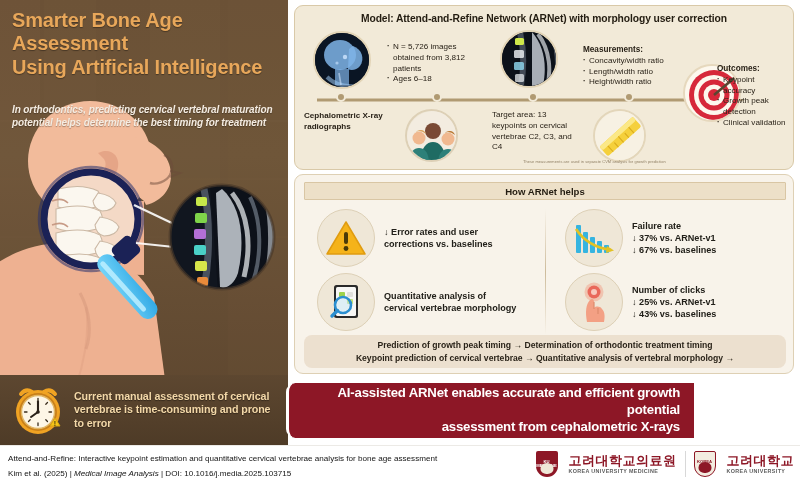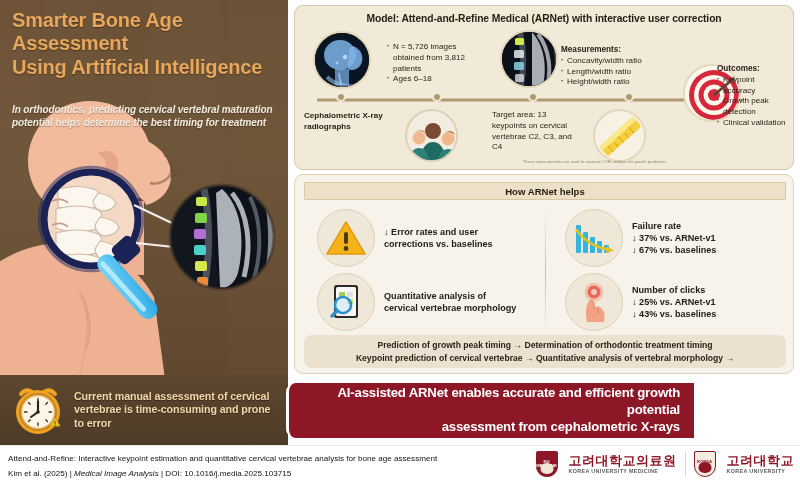--- a/index.html
+++ b/index.html
@@ -259,21 +259,21 @@
       <circle cx="28" cy="30" r="1.8" fill="#2a2118"></circle>
       <path d="M11,12 q5,-6 11,-2" stroke="#f0a323" stroke-width="4" fill="none" stroke-linecap="round"></path>
       <path d="M45,12 q-5,-6 -11,-2" stroke="#f0a323" stroke-width="4" fill="none" stroke-linecap="round"></path>
       <path d="M40,44 L50,44 L45,36 Z" fill="#f5c518" stroke="#d9a712" stroke-width="1"></path>
       <text x="45" y="43.5" font-size="7" fill="#4a3a10" text-anchor="middle" font-family="Liberation Sans, sans-serif" font-weight="bold">!</text>
     </svg>
     <div class="clock-txt">Current manual assessment of cervical vertebrae is time-consuming and prone to error</div>
   </div>
 
   <div class="panel1">
-    <div class="panel-hd">Model: Attend-and-Refine Medical (ARNet) with interactive user correction</div>
+    <div class="panel-hd">Model: Attend-and-Refine Network (ARNet) with morphology user correction</div>
 
     <svg class="flowline" viewBox="0 0 428 12" preserveAspectRatio="none">
       <line x1="0" y1="6" x2="406" y2="6" stroke="#b09a72" stroke-width="3"></line>
       <path d="M402,0 L428,6 L402,12 Z" fill="#b09a72"></path>
     </svg>
     <div class="node" style="left:41px"></div>
     <div class="node" style="left:137px"></div>
     <div class="node" style="left:233px"></div>
     <div class="node" style="left:329px"></div>
 
@@ -323,21 +323,21 @@
           <rect x="12" y="18" width="10" height="8" rx="1.6" fill="#f1f5f8" opacity=".8"></rect>
           <rect x="12" y="30" width="10" height="8" rx="1.6" fill="#8ad0e8" opacity=".85"></rect>
           <rect x="13" y="42" width="9" height="8" rx="1.6" fill="#e6e9ec" opacity=".75"></rect>
         </g>
         <path d="M50,4 C56,22 56,42 50,58" stroke="#aab5c1" stroke-width="3" fill="none" opacity=".45"></path>
       </svg>
     </div>
 
     <div class="btxt" style="left:197px;top:104px;width:84px">Target area: 13 keypoints on cervical vertebrae C2, C3, and C4</div>
 
-    <div class="btxt" style="left:266px;top:39px;width:120px">
+    <div class="btxt" style="left:288px;top:39px;width:120px">
       <b>Measurements:</b>
       <ul>
         <li>Concavity/width ratio</li>
         <li>Length/width ratio</li>
         <li>Height/width ratio</li>
       </ul>
     </div>
 
     <div class="circ-img" style="left:298px;top:103px;width:53px;height:53px;background:#f6efe0;border-color:#e3d6ba">
       <svg width="53" height="53" viewBox="0 0 53 53">

